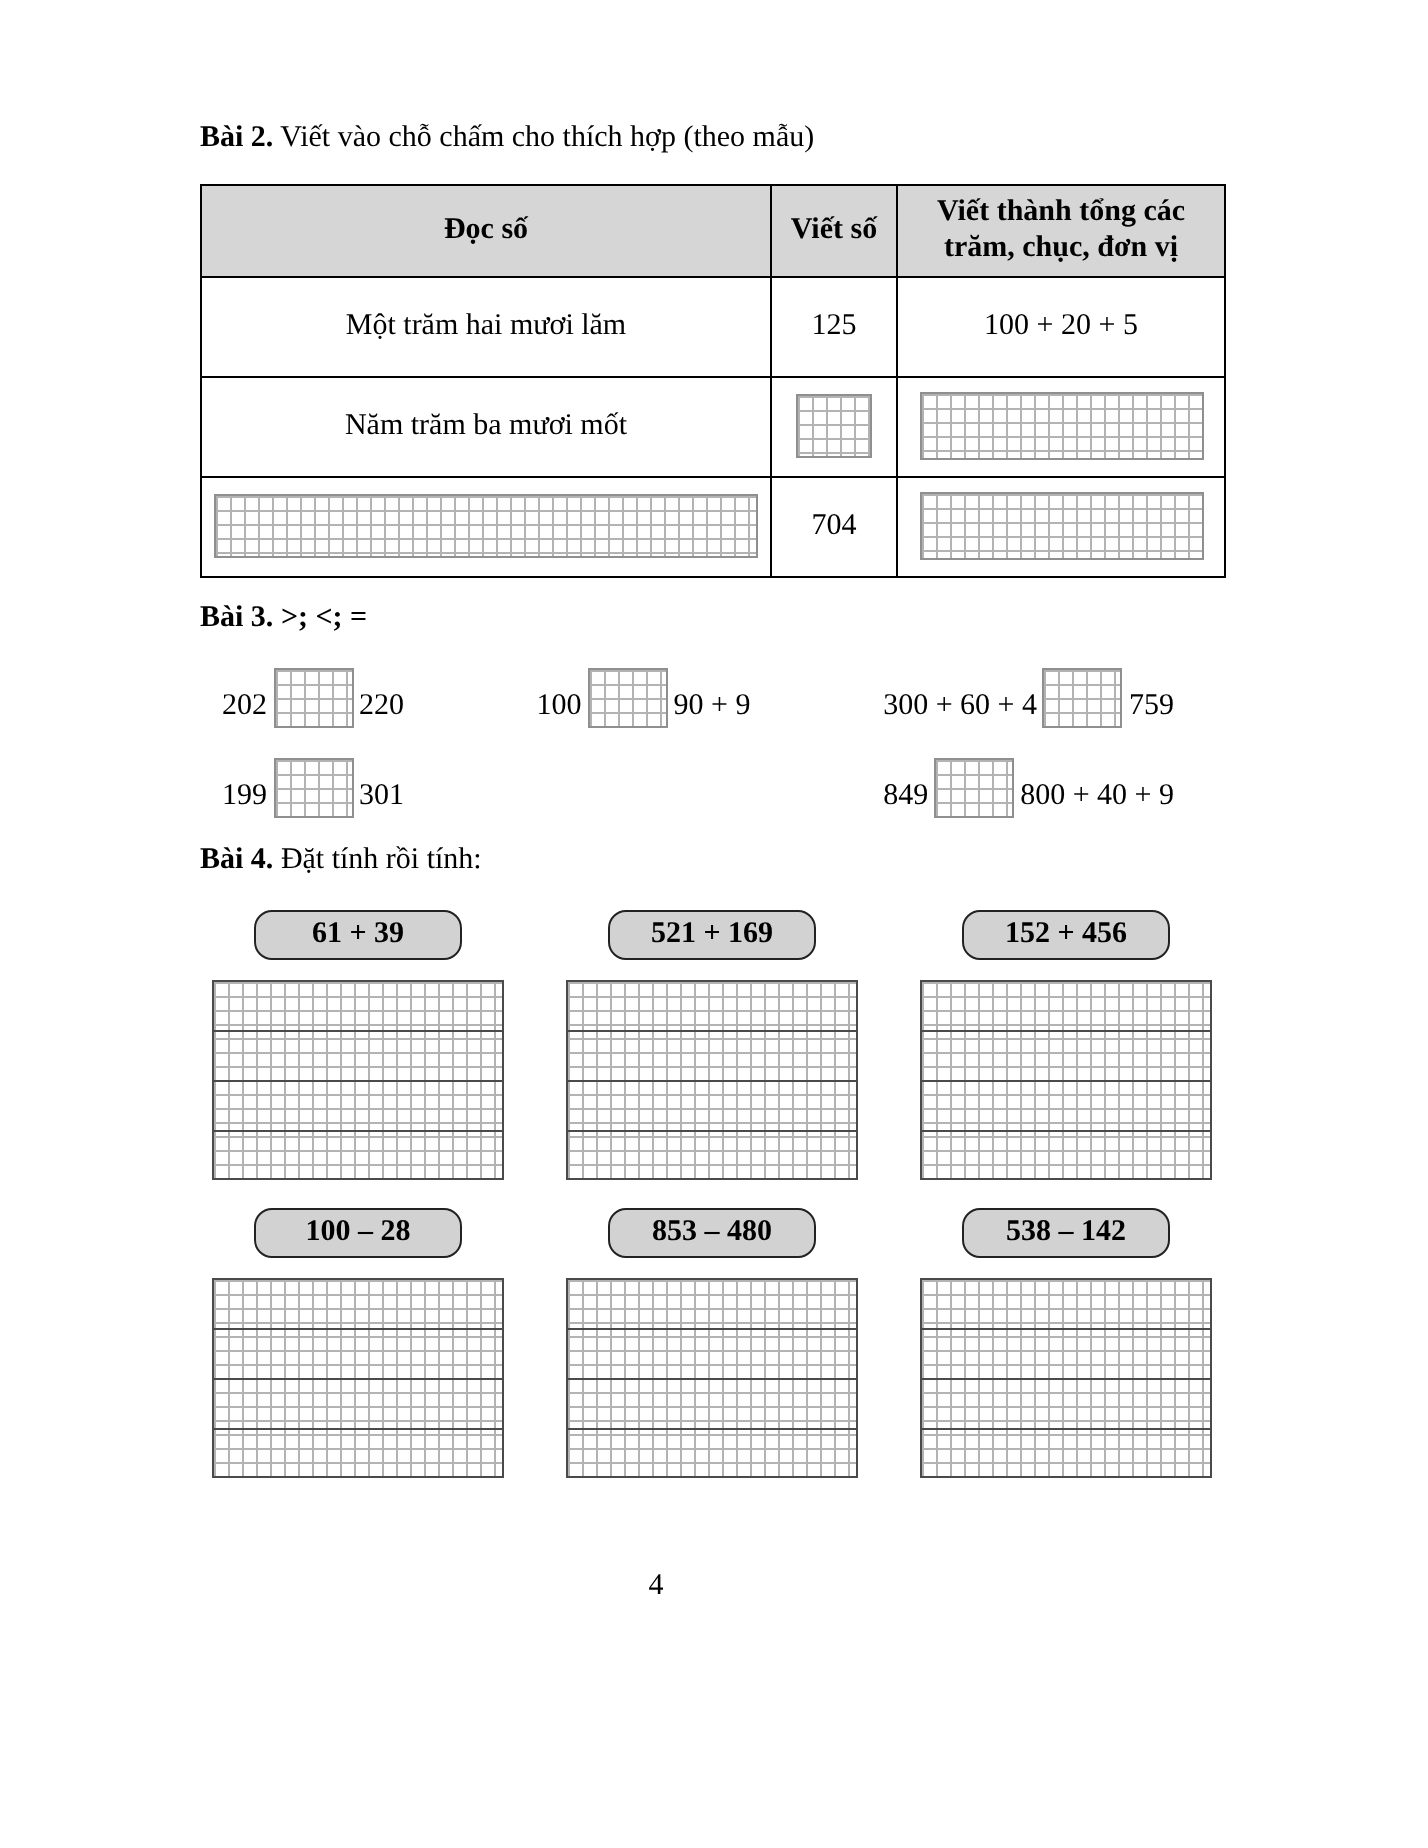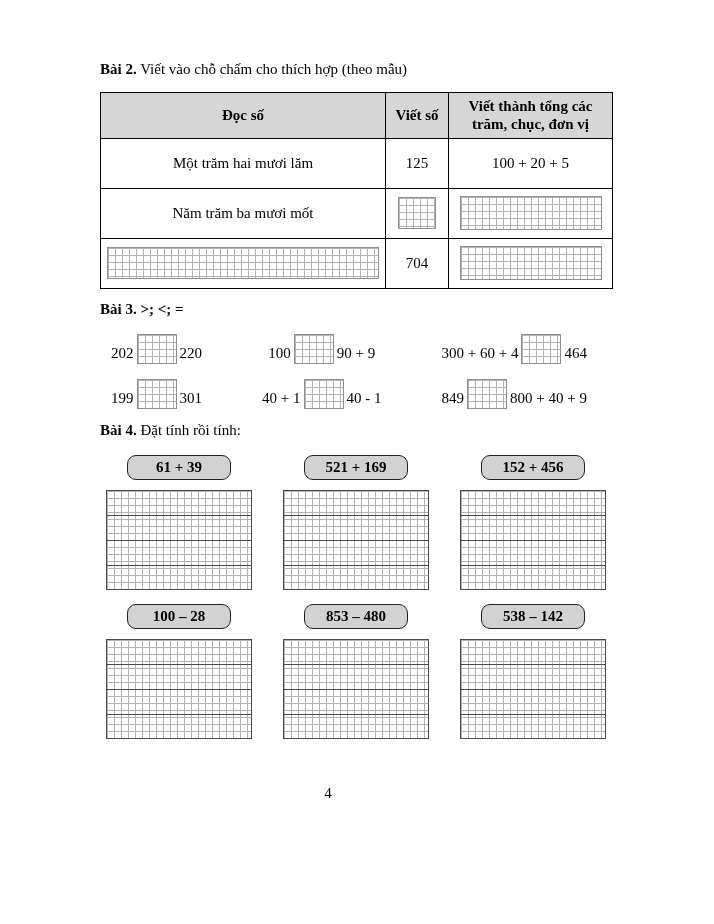--- a/index.html
+++ b/index.html
@@ -116,34 +116,29 @@
         <span class="txt">220</span>
     </div>
     <div class="b3-item">
       <span class="txt">100</span>
         <span class="grid-box gb-cmp"></span>
         <span class="txt">90 + 9</span>
     </div>
     <div class="b3-item">
       <span class="txt">300 + 60 + 4</span>
         <span class="grid-box gb-cmp"></span>
-        <span class="txt">464</span>
+        <span class="txt">759</span>
     </div>
   </div>
 
   <div class="b3-row">
     <div class="b3-item">
       <span class="txt">199</span>
         <span class="grid-box gb-cmp"></span>
         <span class="txt">301</span>
-    </div>
-    <div class="b3-item">
-      <span class="txt">40 + 1</span>
-        <span class="grid-box gb-cmp"></span>
-        <span class="txt">40 - 1</span>
     </div>
     <div class="b3-item">
       <span class="txt">849</span>
         <span class="grid-box gb-cmp"></span>
         <span class="txt">800 + 40 + 9</span>
     </div>
   </div>
 
   <div class="section-title mt">
     <b>Bài 4.</b><span> Đặt tính rồi tính:</span>

